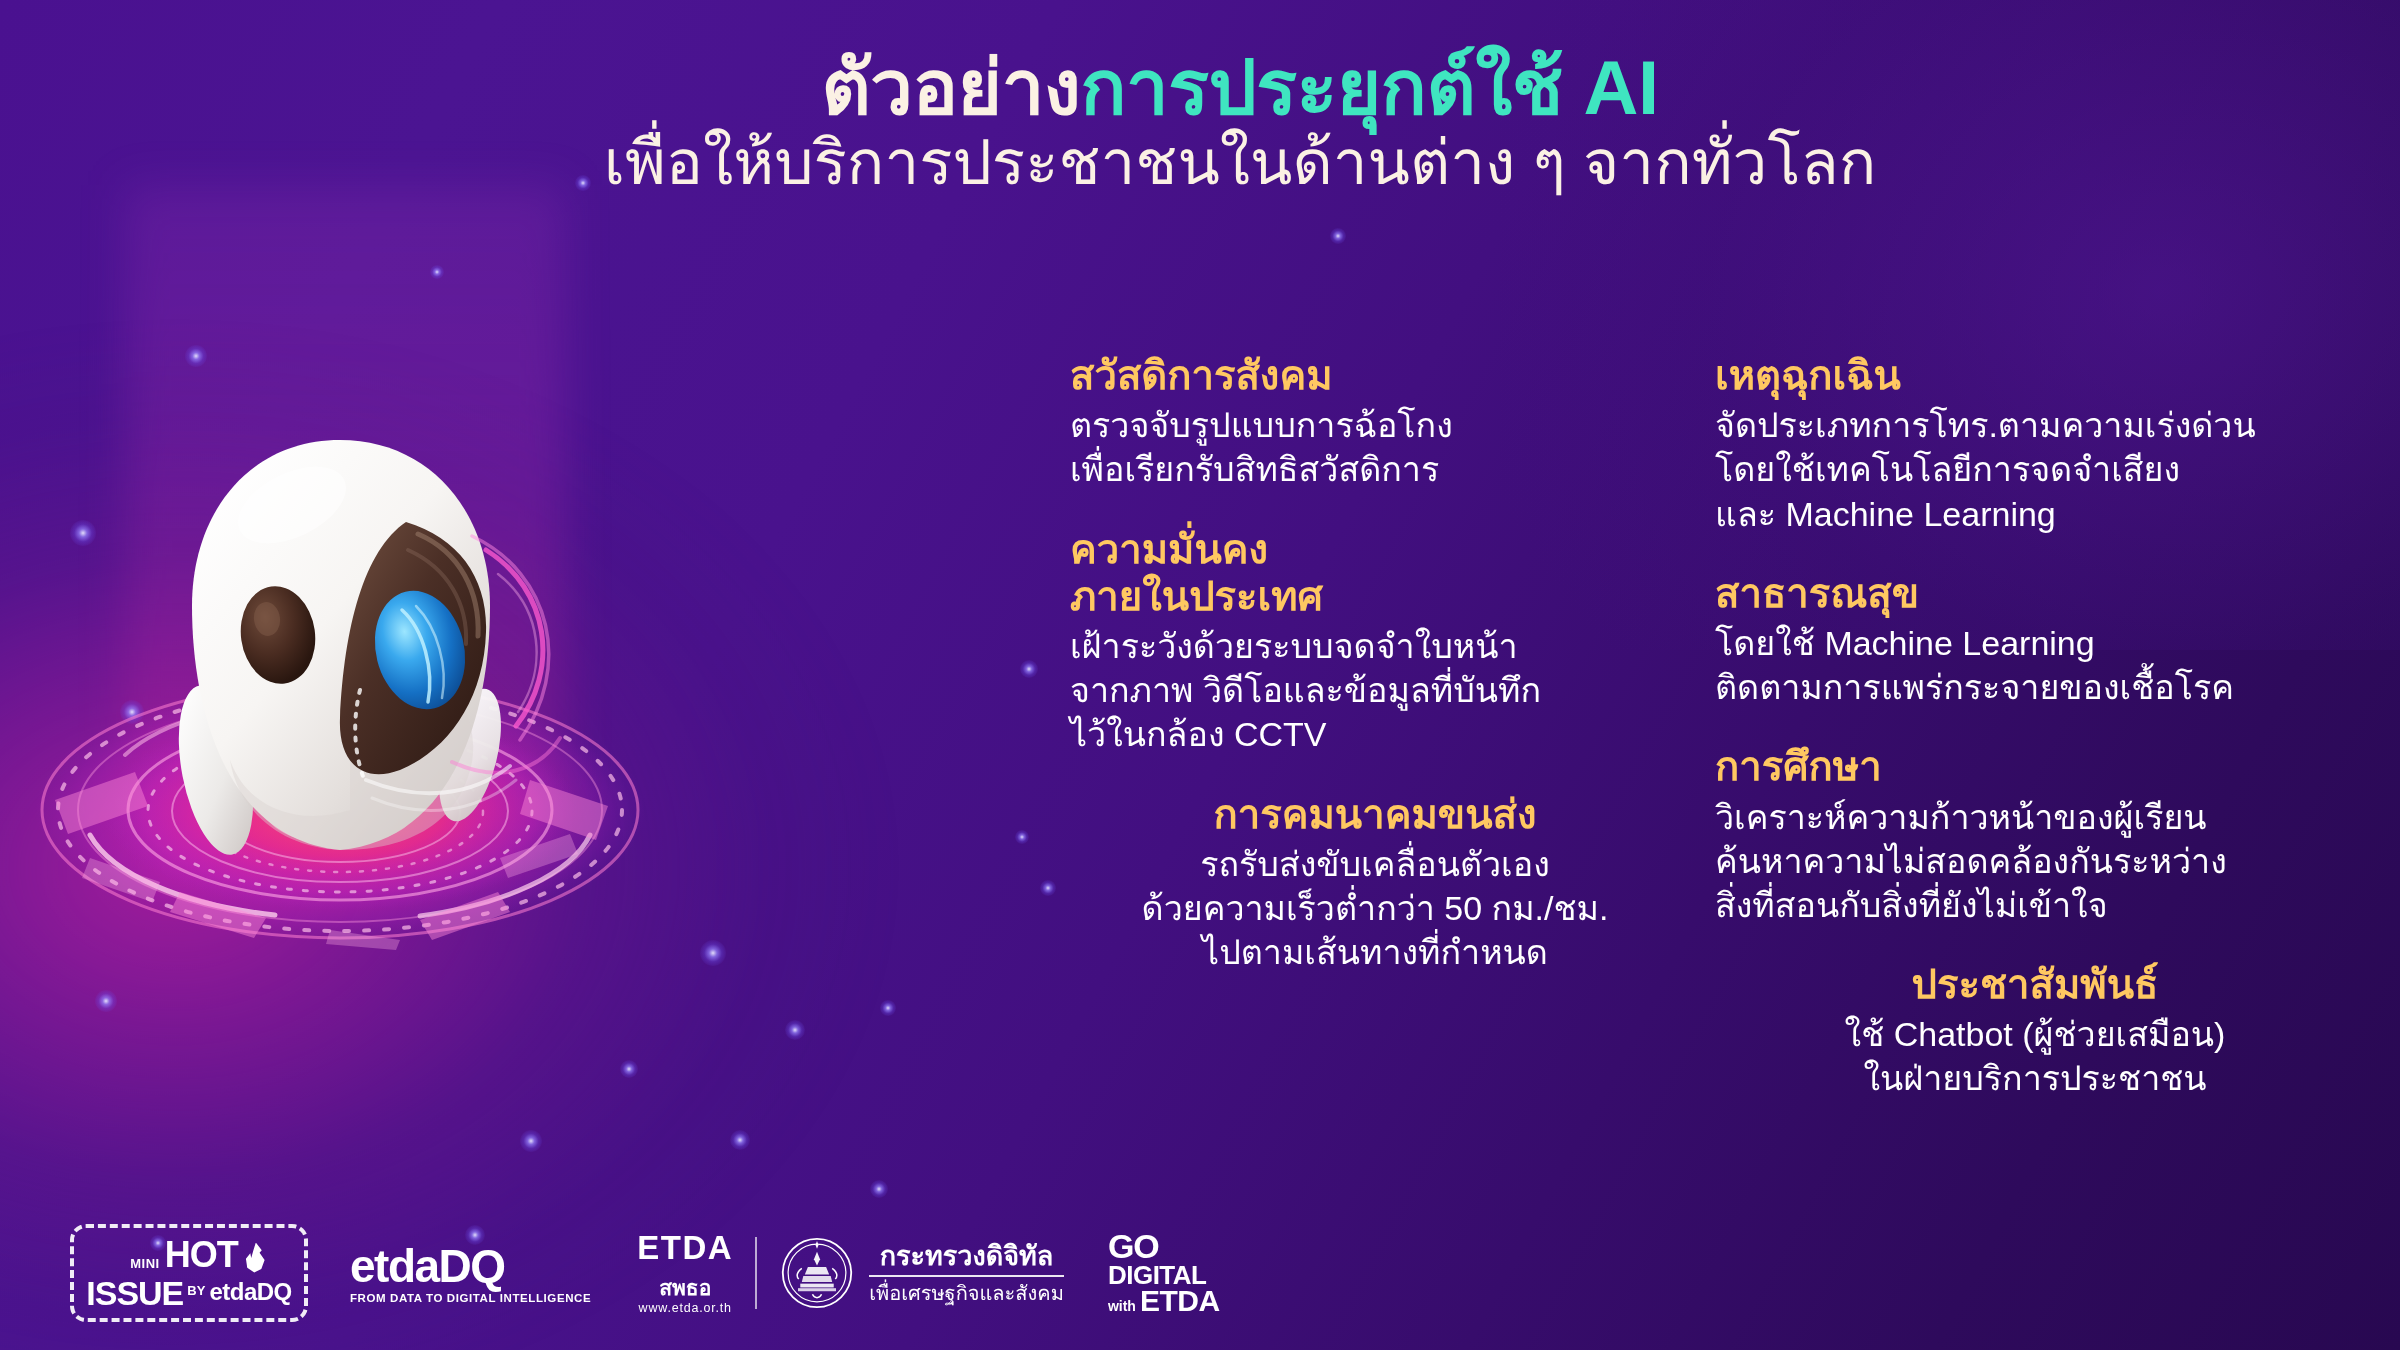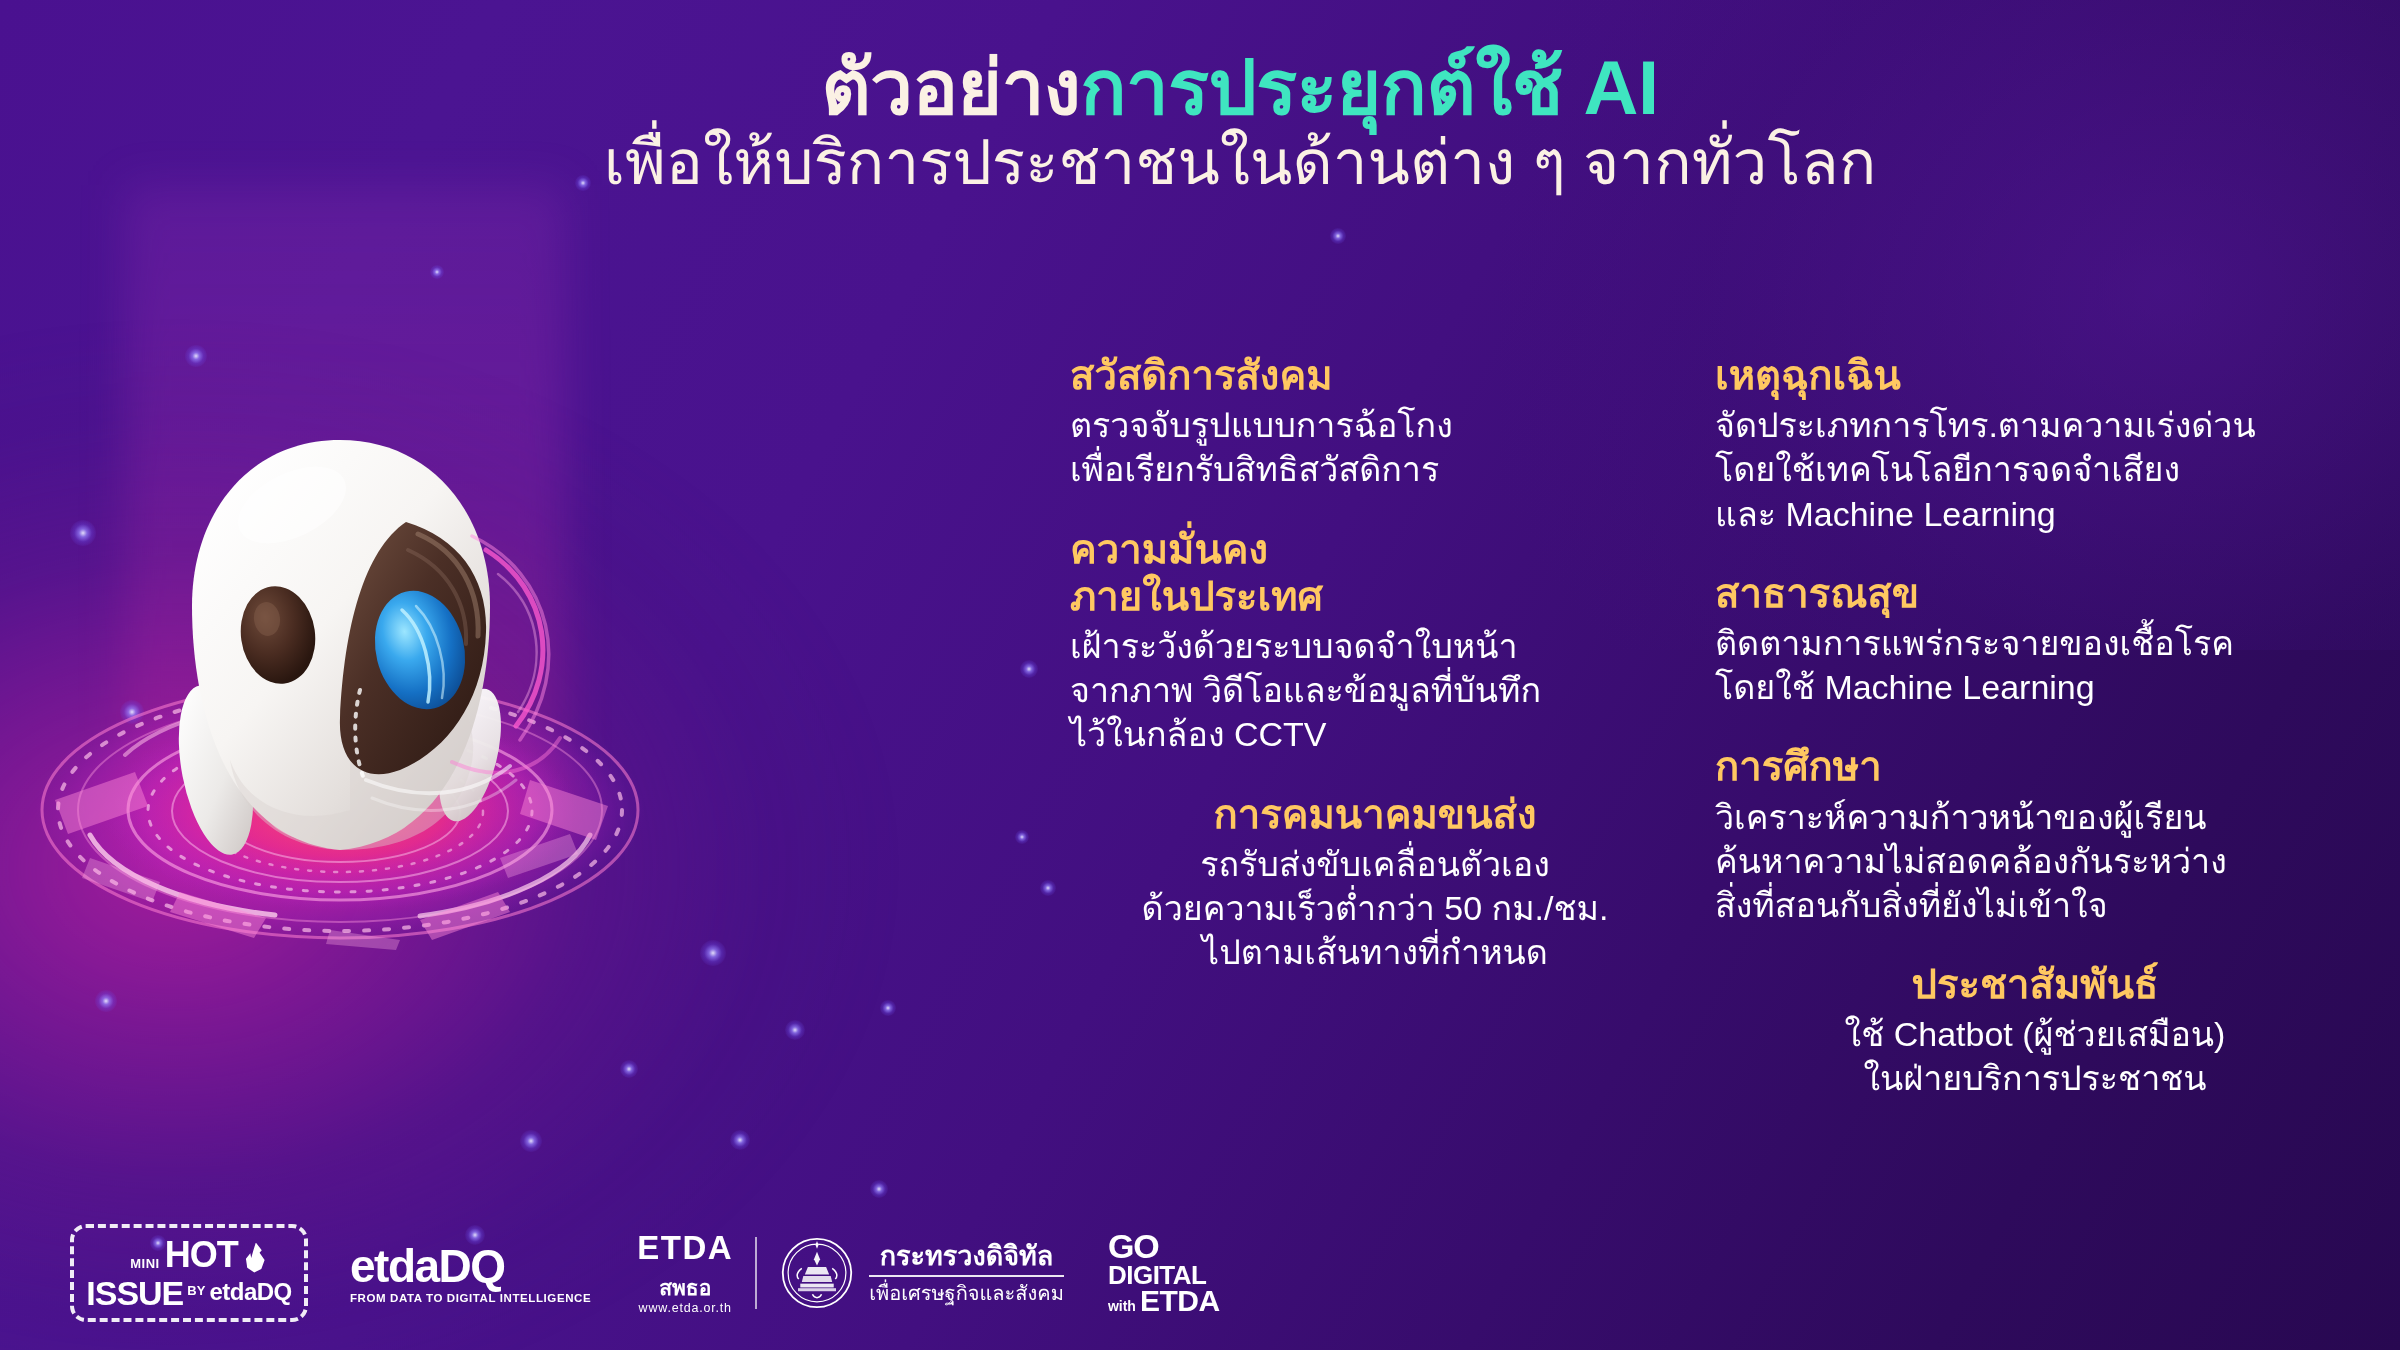--- a/index.html
+++ b/index.html
@@ -445,22 +445,22 @@
       <div class="item-body">
         <div>จัดประเภทการโทร.ตามความเร่งด่วน</div>
         <div>โดยใช้เทคโนโลยีการจดจำเสียง</div>
         <div>และ Machine Learning</div>
       </div>
     </div>
 
     <div class="item">
       <div class="item-heading">สาธารณสุข</div>
       <div class="item-body">
+        <div>โดยใช้ Machine Learning</div>
         <div>ติดตามการแพร่กระจายของเชื้อโรค</div>
-        <div>โดยใช้ Machine Learning</div>
       </div>
     </div>
 
     <div class="item">
       <div class="item-heading">การศึกษา</div>
       <div class="item-body">
         <div>วิเคราะห์ความก้าวหน้าของผู้เรียน</div>
         <div>ค้นหาความไม่สอดคล้องกันระหว่าง</div>
         <div>สิ่งที่สอนกับสิ่งที่ยังไม่เข้าใจ</div>
       </div>

